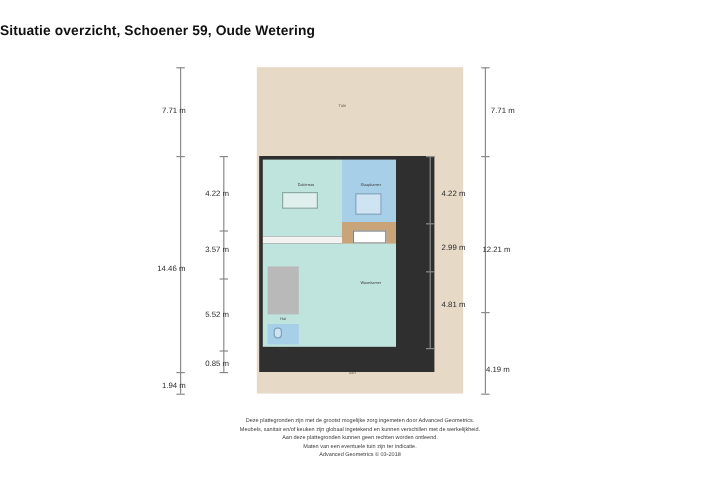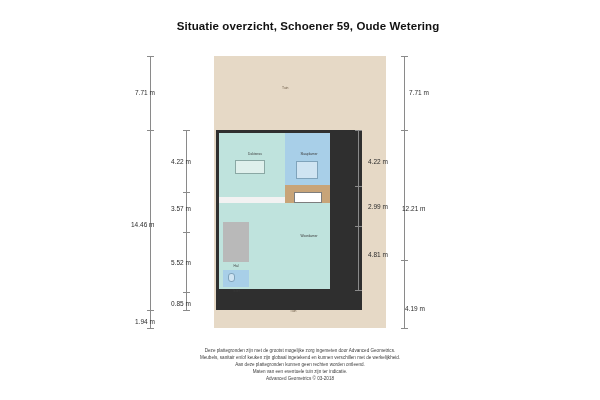--- a/index.html
+++ b/index.html
@@ -17,26 +17,24 @@
   #page {
     position: relative;
     width: 600px;
     height: 400px;
   }
   #title {
     position: absolute;
     top: 20px;
     left: 0;
     width: 532px;
-    text-align: center;
     font-size: 11.5px;
     font-weight: bold;
     color: #111111;
     letter-spacing: 0.1px;
-    padding-left: 42px;
   }
 
   
   #plot {
     position: absolute;
     left: 214px;
     top: 56px;
     width: 172px;
     height: 272px;
     background: #e6d9c6;

